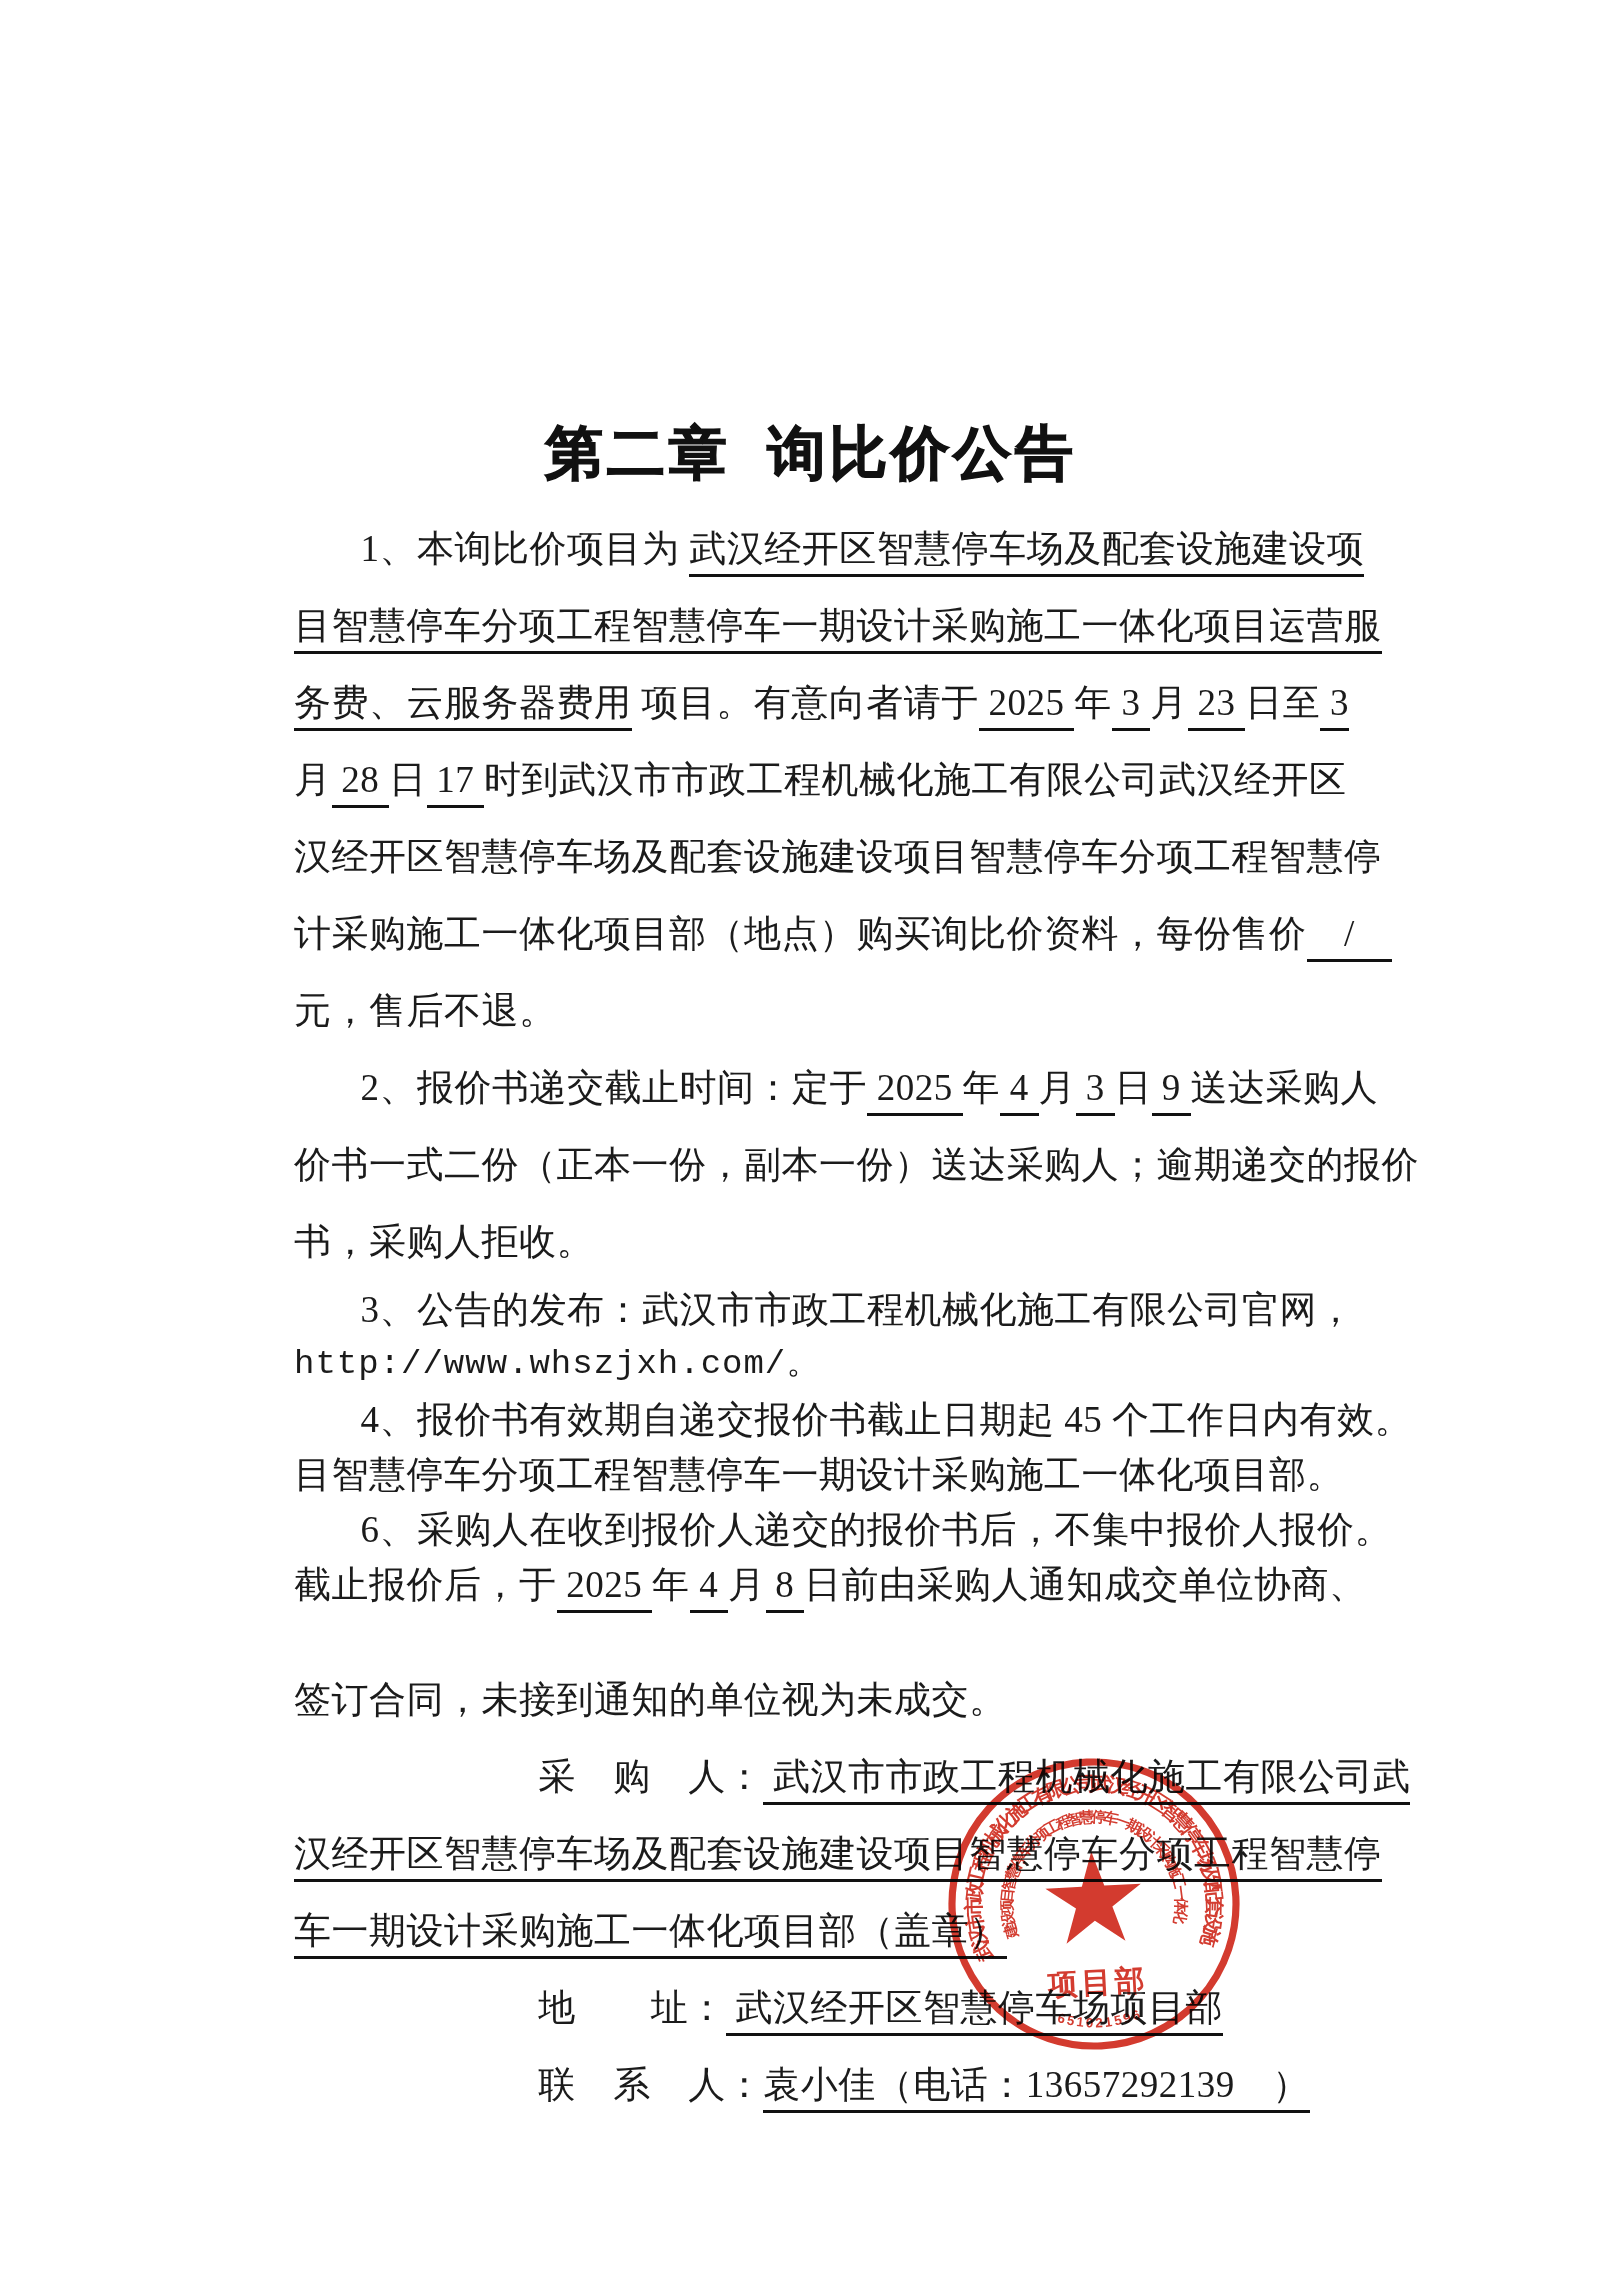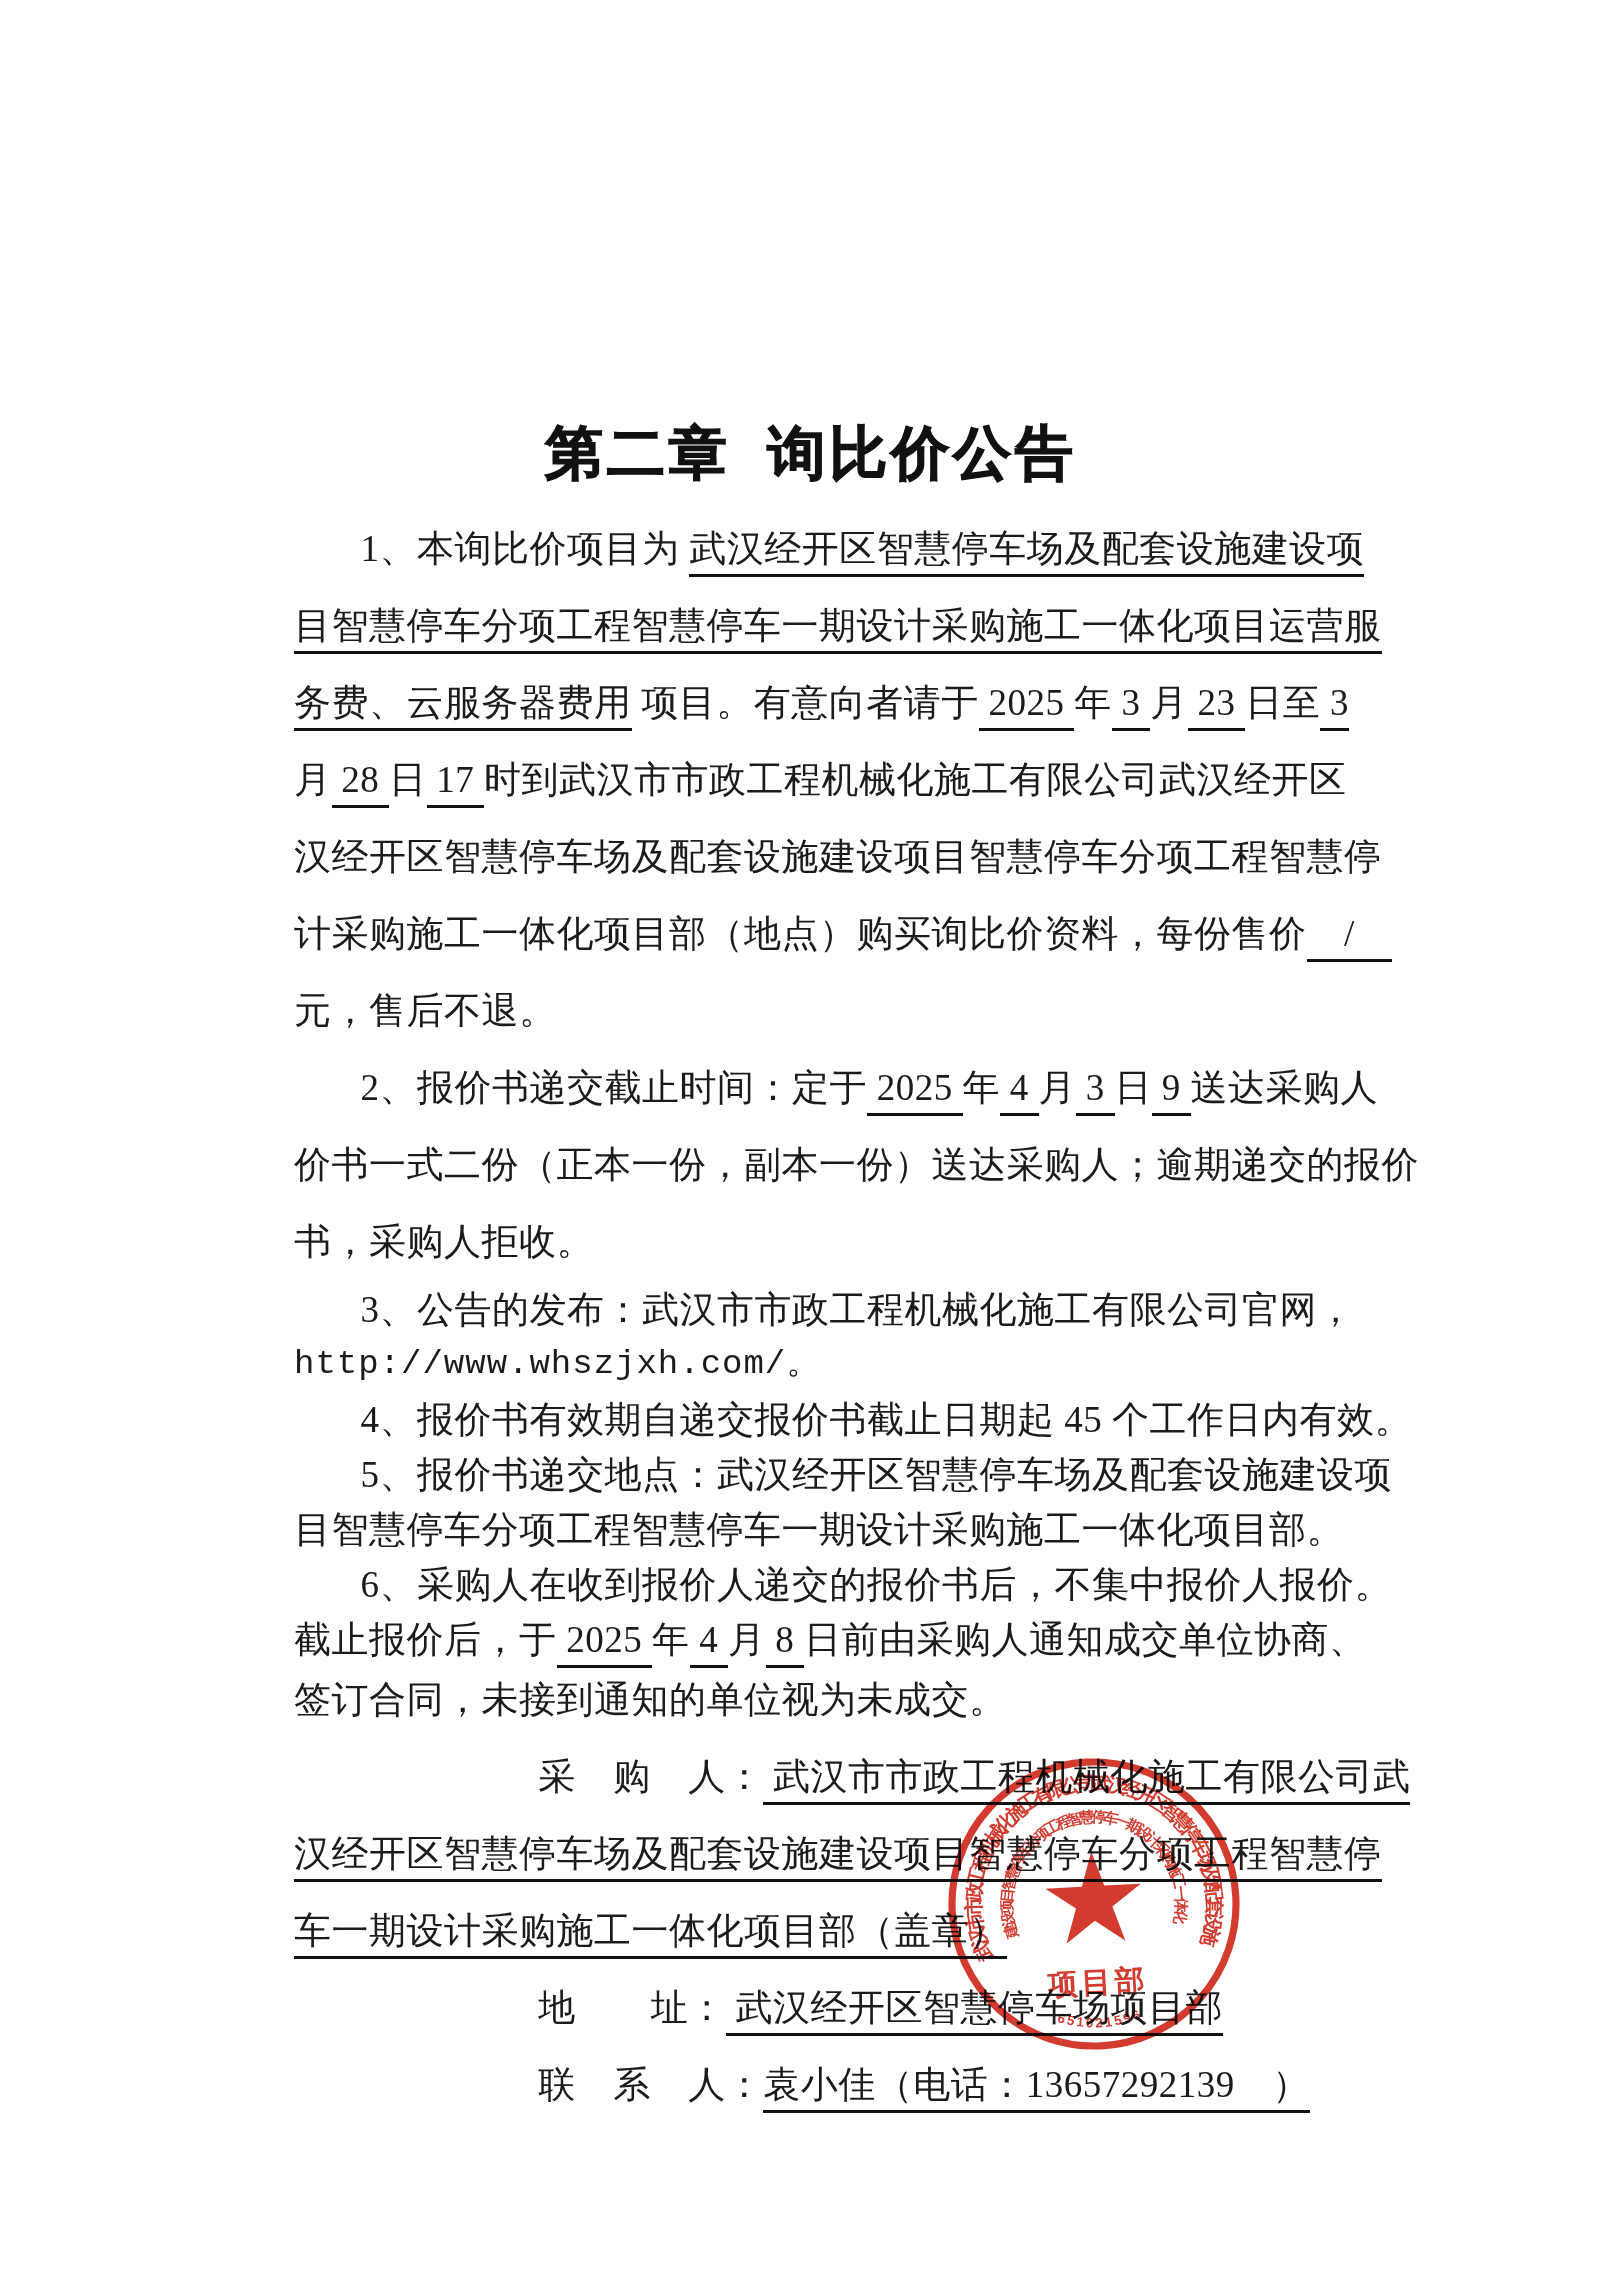--- a/index.html
+++ b/index.html
@@ -73,21 +73,20 @@
       <div class="line"><span class="seg">元，售后不退。</span></div>
       <div class="line" style="padding-left: 1.8em;"><span class="seg">2、报价书递交截止时间：定于</span><span class="seg u"> 2025 </span><span class="seg">年</span><span class="seg u"> 4 </span><span class="seg">月</span><span class="seg u"> 3 </span><span class="seg">日</span><span class="seg u"> 9 </span><span class="seg">送达采购人</span></div>
       <div class="line"><span class="seg">价书一式二份（正本一份，副本一份）送达采购人；逾期递交的报价</span></div>
       <div class="line"><span class="seg">书，采购人拒收。</span></div>
     </div>
 
   <div class="textblock block-b">
       <div class="line" style="padding-left: 1.8em; margin-top: 6px;"><span class="seg">3、公告的发布：武汉市市政工程机械化施工有限公司官网，</span></div>
       <div class="line mono"><span class="seg">http://www.whszjxh.com/。</span></div>
       <div class="line" style="padding-left: 1.8em;"><span class="seg">4、报价书有效期自递交报价书截止日期起 45 个工作日内有效。</span></div>
-      <div class="line" style="padding-left: 1.8em;"><span class="seg">5、报价书递交地点：武汉经开区智慧停车场及配套设施建设项</span></div>
       <div class="line"><span class="seg">目智慧停车分项工程智慧停车一期设计采购施工一体化项目部。</span></div>
       <div class="line" style="padding-left: 1.8em;"><span class="seg">6、采购人在收到报价人递交的报价书后，不集中报价人报价。</span></div>
       <div class="line"><span class="seg">截止报价后，于</span><span class="seg u"> 2025 </span><span class="seg">年</span><span class="seg u"> 4 </span><span class="seg">月</span><span class="seg u"> 8 </span><span class="seg">日前由采购人通知成交单位协商、</span></div>
     </div>
 
   <div class="textblock block-c">
       <div class="line"><span class="seg">签订合同，未接到通知的单位视为未成交。</span></div>
       <div class="line" style="padding-left: 6.6em;"><span class="seg">采　购　人：</span><span class="seg u"> 武汉市市政工程机械化施工有限公司武</span></div>
       <div class="line"><span class="seg u">汉经开区智慧停车场及配套设施建设项目智慧停车分项工程智慧停</span></div>
       <div class="line"><span class="seg u">车一期设计采购施工一体化项目部（盖章）</span></div>

